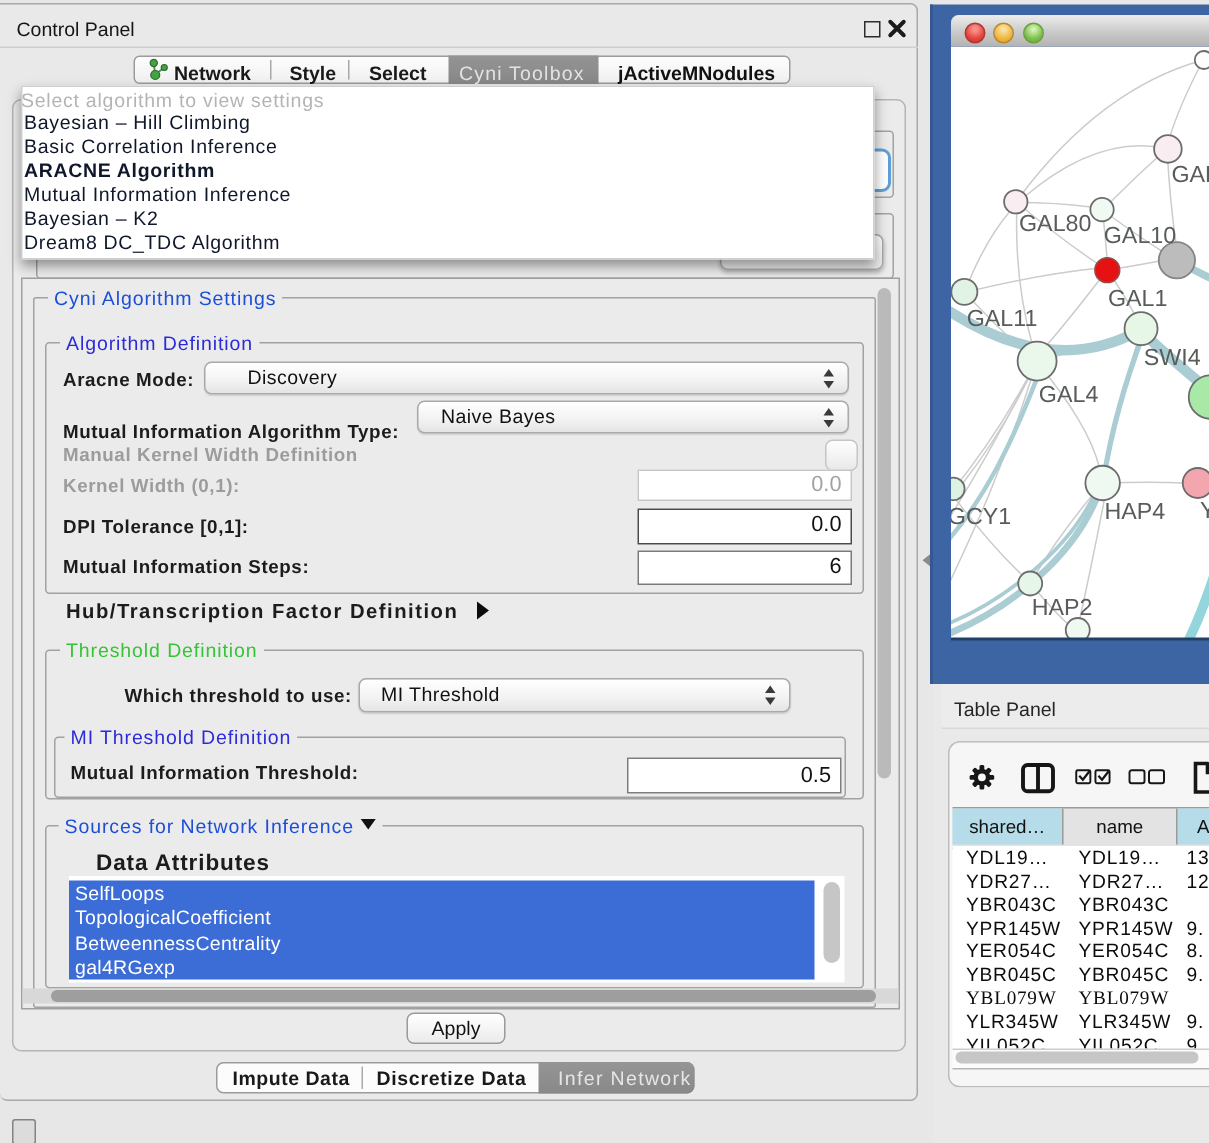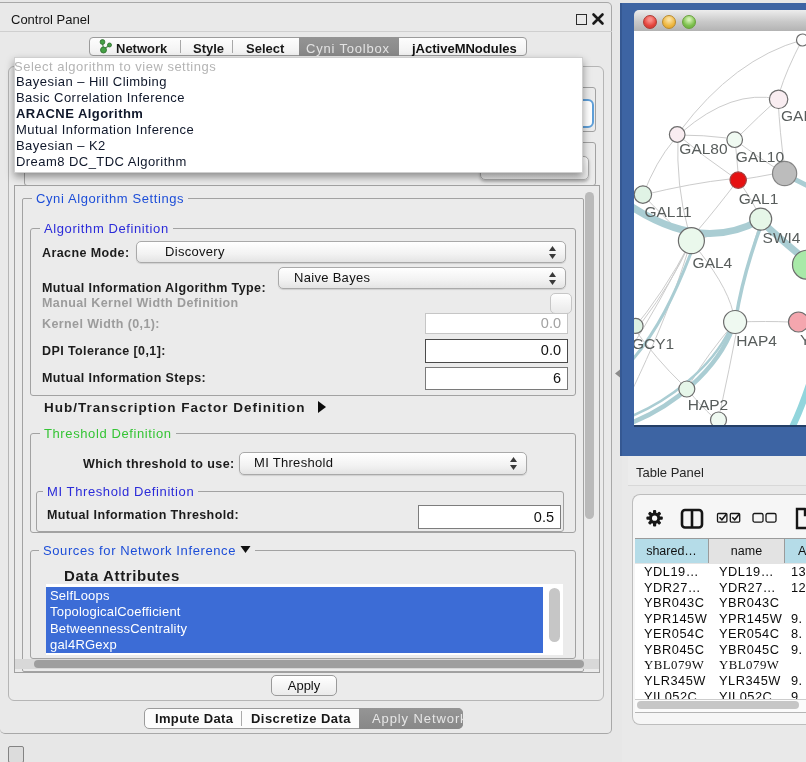--- a/index.html
+++ b/index.html
@@ -309,19 +309,19 @@
 <div class="ab" style="left:15px;top:659px;width:584px;height:10px;background:#d8d8d8;"></div>
 <div class="ab" style="left:34px;top:660px;width:550px;height:8px;background:#9e9e9e;border-radius:4px;"></div>
 
 <div class="ab" style="left:271px;top:675px;width:66px;height:21px;border:1px solid #9a9a9a;border-radius:5px;background:linear-gradient(#ffffff,#ebebeb);box-sizing:border-box;text-align:center;font-size:13px;color:#111;line-height:19px;">Apply</div>
 
 <div class="ab" style="left:144px;top:708px;width:319px;height:21px;border:1px solid #9b9b9b;border-radius:5px;background:#fcfcfc;box-sizing:border-box;"></div>
 <div class="ab" style="left:359px;top:708px;width:104px;height:21px;background:linear-gradient(#959595,#888888);border-radius:0 5px 5px 0;box-sizing:border-box;"></div>
 <div class="ab" style="left:241px;top:711px;width:1px;height:15px;background:#aaaaaa;"></div>
 <div class="ab" style="left:155px;top:711px;font-size:13px;font-weight:bold;letter-spacing:0.35px;color:#191919;">Impute Data</div>
 <div class="ab" style="left:251px;top:711px;font-size:13px;font-weight:bold;letter-spacing:0.45px;color:#191919;">Discretize Data</div>
-<div class="ab" style="left:372px;top:711px;font-size:13px;letter-spacing:0.9px;color:#e6e6e6;">Apply Network</div>
+<div class="ab" style="left:372px;top:711px;font-size:13px;letter-spacing:0.9px;color:#e6e6e6;">Infer Network</div>
 
 <svg class="ab" style="left:614px;top:369px" width="7" height="9" viewBox="0 0 7 9">
     <path d="M6,0.5 L1,4.5 L6,8.5 Z" fill="#8a8a8a"></path>
   </svg>
 
 <div class="ab" style="left:8px;top:746px;width:14px;height:15px;border:1.5px solid #838383;border-radius:2px;background:#dcdcdc;"></div>
 
 </body></html>

